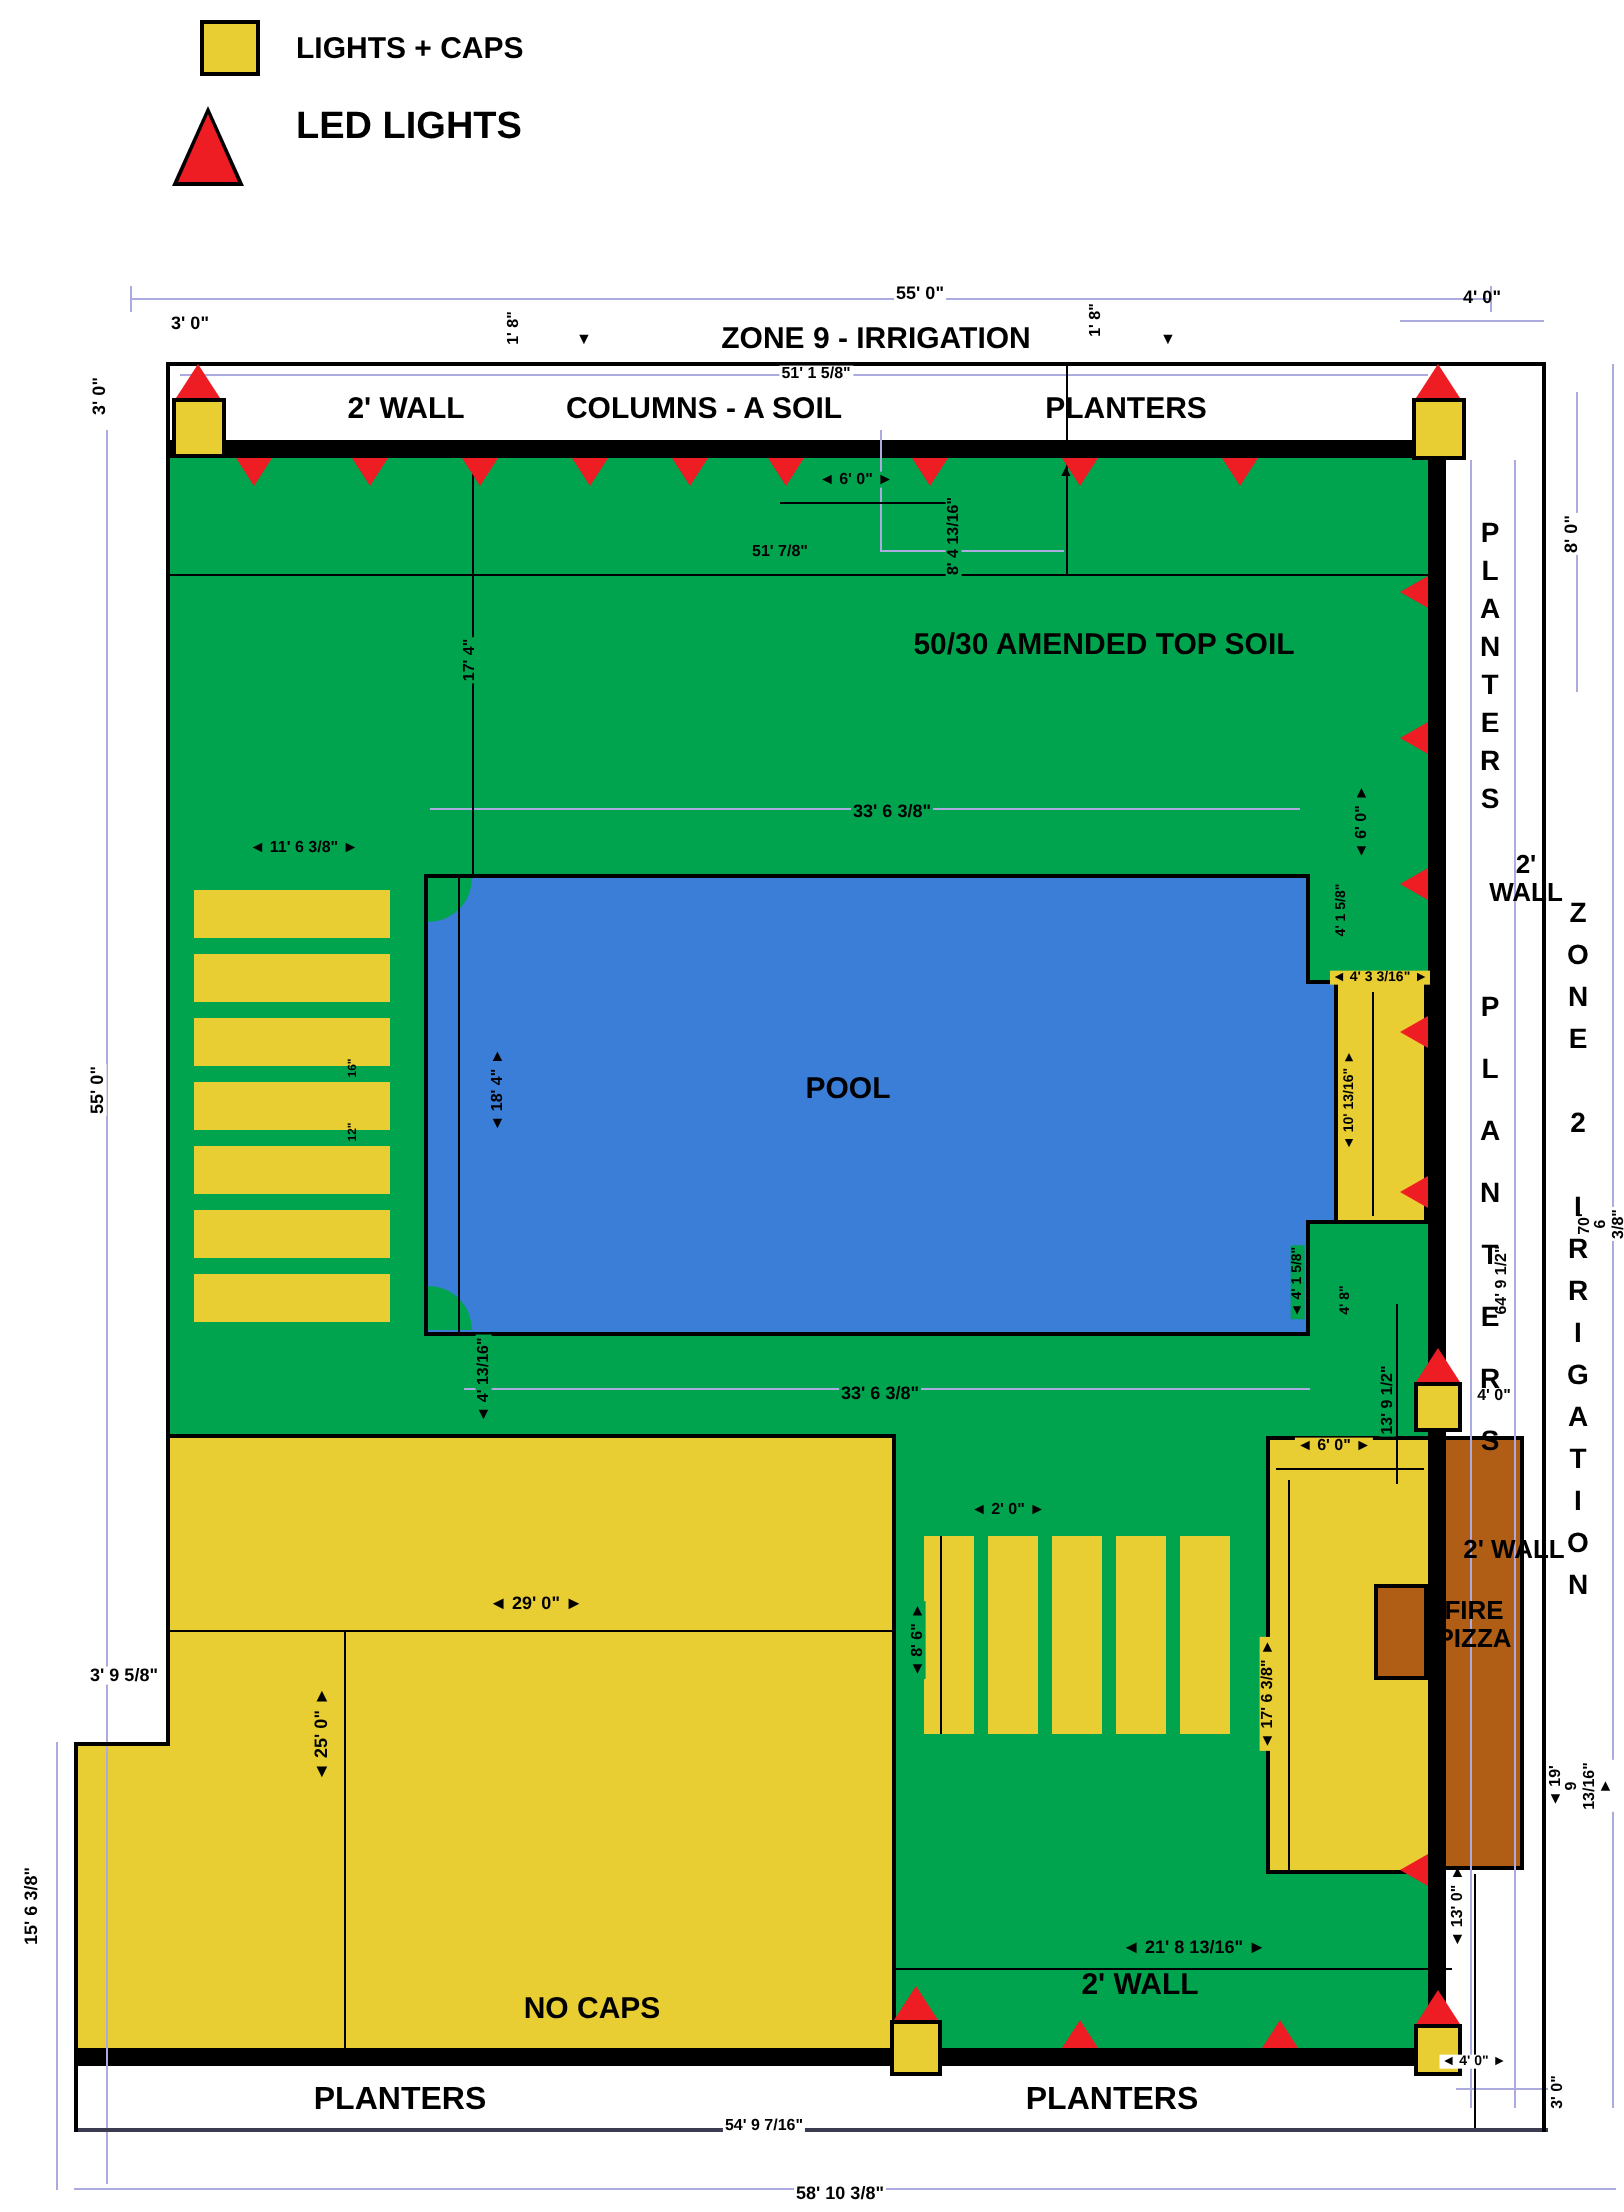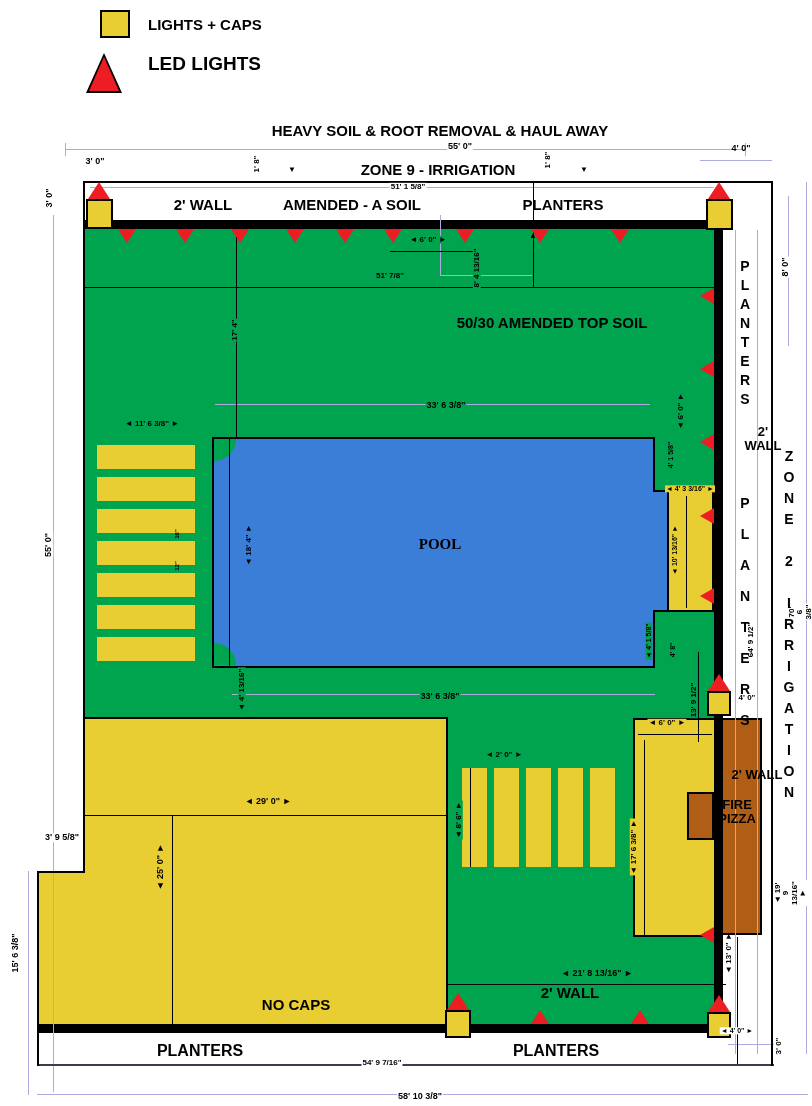--- a/index.html
+++ b/index.html
@@ -21,21 +21,20 @@
 <body>
 
 <div id="stage">
 
   <div class="shape" style="left:100px;top:10px;width:30px;height:28px;background:#E8CE33;border:2px solid #000;"></div>
   <div class="shape" style="left:86px;top:53px;width:36px;height:40px;background:#000;clip-path:polygon(50% 0,0 100%,100% 100%);"></div>
   <div class="shape" style="left:89px;top:57px;width:30px;height:34px;background:#EE1C23;clip-path:polygon(50% 0,0 100%,100% 100%);"></div>
   <div class="legend-text" style="left:148px;top:16px;font-size:15px;">LIGHTS + CAPS</div>
   <div class="legend-text" style="left:148px;top:53px;font-size:19px;">LED LIGHTS</div>
 
-  <div class="lbl" style="left:440px;top:131px;font-size:15px;">HEAVY SOIL &amp; ROOT REMOVAL &amp; HAUL AWAY</div>
   <div class="lbl" style="left:438px;top:170px;font-size:15px;">ZONE 9 -  IRRIGATION</div>
 
   <div id="plan" class="abs" style="left:0;top:0;width:812px;height:1106px;">
     <div class="shape" style="left:85px;top:226px;width:629px;height:798px;background:#00A44F;z-index:1;"></div>
 
     <div class="shape" style="left:85px;top:717px;width:363px;height:307px;background:#E8CE33;border-top:2px solid #000;border-right:2px solid #000;z-index:10;"></div>
     <div class="shape" style="left:37px;top:873px;width:48px;height:151px;background:#E8CE33;z-index:10;"></div>
 
     <div class="shape" style="left:633px;top:718px;width:81px;height:219px;background:#E8CE33;border:2px solid #000;border-right:none;z-index:10;"></div>
 
@@ -126,28 +125,28 @@
       <div class="tri" style="left: 88px; top: 182px; border-left: 11px solid transparent; border-right: 11px solid transparent; border-bottom: 17px solid rgb(238, 28, 35);"></div>
       <div class="tri" style="left: 708px; top: 182px; border-left: 11px solid transparent; border-right: 11px solid transparent; border-bottom: 17px solid rgb(238, 28, 35);"></div>
       <div class="tri" style="left: 447px; top: 993px; border-left: 11px solid transparent; border-right: 11px solid transparent; border-bottom: 17px solid rgb(238, 28, 35);"></div>
       <div class="tri" style="left: 708px; top: 995px; border-left: 11px solid transparent; border-right: 11px solid transparent; border-bottom: 17px solid rgb(238, 28, 35);"></div>
       <div class="tri" style="left: 708px; top: 674px; border-left: 11px solid transparent; border-right: 11px solid transparent; border-bottom: 17px solid rgb(238, 28, 35);"></div>
       <div class="lbl" style="left: 460px; top: 147px; font-size: 9px; background: rgb(255, 255, 255);">55' 0"</div>
       <div class="lbl" style="left: 95px; top: 162px; font-size: 9px;">3' 0"</div>
       <div class="lbl" style="left: 741px; top: 149px; font-size: 9px;">4' 0"</div>
       <div class="lbl" style="left: 408px; top: 187px; font-size: 8px; background: rgb(255, 255, 255);">51' 1 5/8"</div>
       <div class="lbl" style="left: 203px; top: 205px; font-size: 15px;">2' WALL</div>
-      <div class="lbl" style="left: 352px; top: 205px; font-size: 15px;">AMENDED - A SOIL</div>
+      <div class="lbl" style="left: 352px; top: 205px; font-size: 15px;">COLUMNS - A SOIL</div>
       <div class="lbl" style="left: 563px; top: 205px; font-size: 15px;">PLANTERS</div>
       <div class="lbl" style="left: 428px; top: 240px; font-size: 8px; background: rgb(0, 164, 79);">◄ 6' 0" ►</div>
       <div class="lbl" style="left: 390px; top: 276px; font-size: 8px; background: rgb(0, 164, 79);">51' 7/8"</div>
       <div class="lbl" style="left: 552px; top: 323px; font-size: 15px;">50/30 AMENDED TOP SOIL</div>
       <div class="lbl" style="left: 446px; top: 406px; font-size: 9px; background: rgb(0, 164, 79);">33' 6 3/8"</div>
       <div class="lbl" style="left: 152px; top: 424px; font-size: 8px; background: rgb(0, 164, 79);">◄ 11' 6 3/8" ►</div>
-      <div class="lbl" style="left: 440px; top: 545px; font-size: 15px; font-family: Liberation Serif, serif;">POOL</div>
+      <div class="lbl" style="left: 424px; top: 545px; font-size: 15px;">POOL</div>
       <div class="lbl" style="left: 763px; top: 439px; font-size: 13px;">2' WALL</div>
       <div class="lbl" style="left: 690px; top: 489px; font-size: 7px; background: rgb(232, 206, 51);">◄ 4' 3 3/16" ►</div>
       <div class="lbl" style="left: 440px; top: 697px; font-size: 9px; background: rgb(0, 164, 79);">33' 6 3/8"</div>
       <div class="lbl" style="left: 747px; top: 698px; font-size: 8px; background: rgb(255, 255, 255);">4' 0"</div>
       <div class="lbl" style="left: 667px; top: 723px; font-size: 8px; background: rgb(232, 206, 51);">◄ 6' 0" ►</div>
       <div class="lbl" style="left: 504px; top: 755px; font-size: 8px; background: rgb(0, 164, 79);">◄ 2' 0" ►</div>
       <div class="lbl" style="left: 268px; top: 802px; font-size: 9px; background: rgb(232, 206, 51);">◄ 29' 0" ►</div>
       <div class="lbl" style="left: 62px; top: 838px; font-size: 9px; background: rgb(255, 255, 255);">3' 9 5/8"</div>
       <div class="lbl" style="left: 757px; top: 775px; font-size: 13px;">2' WALL</div>
       <div class="lbl" style="left: 737px; top: 812px; font-size: 13px;">FIRE

